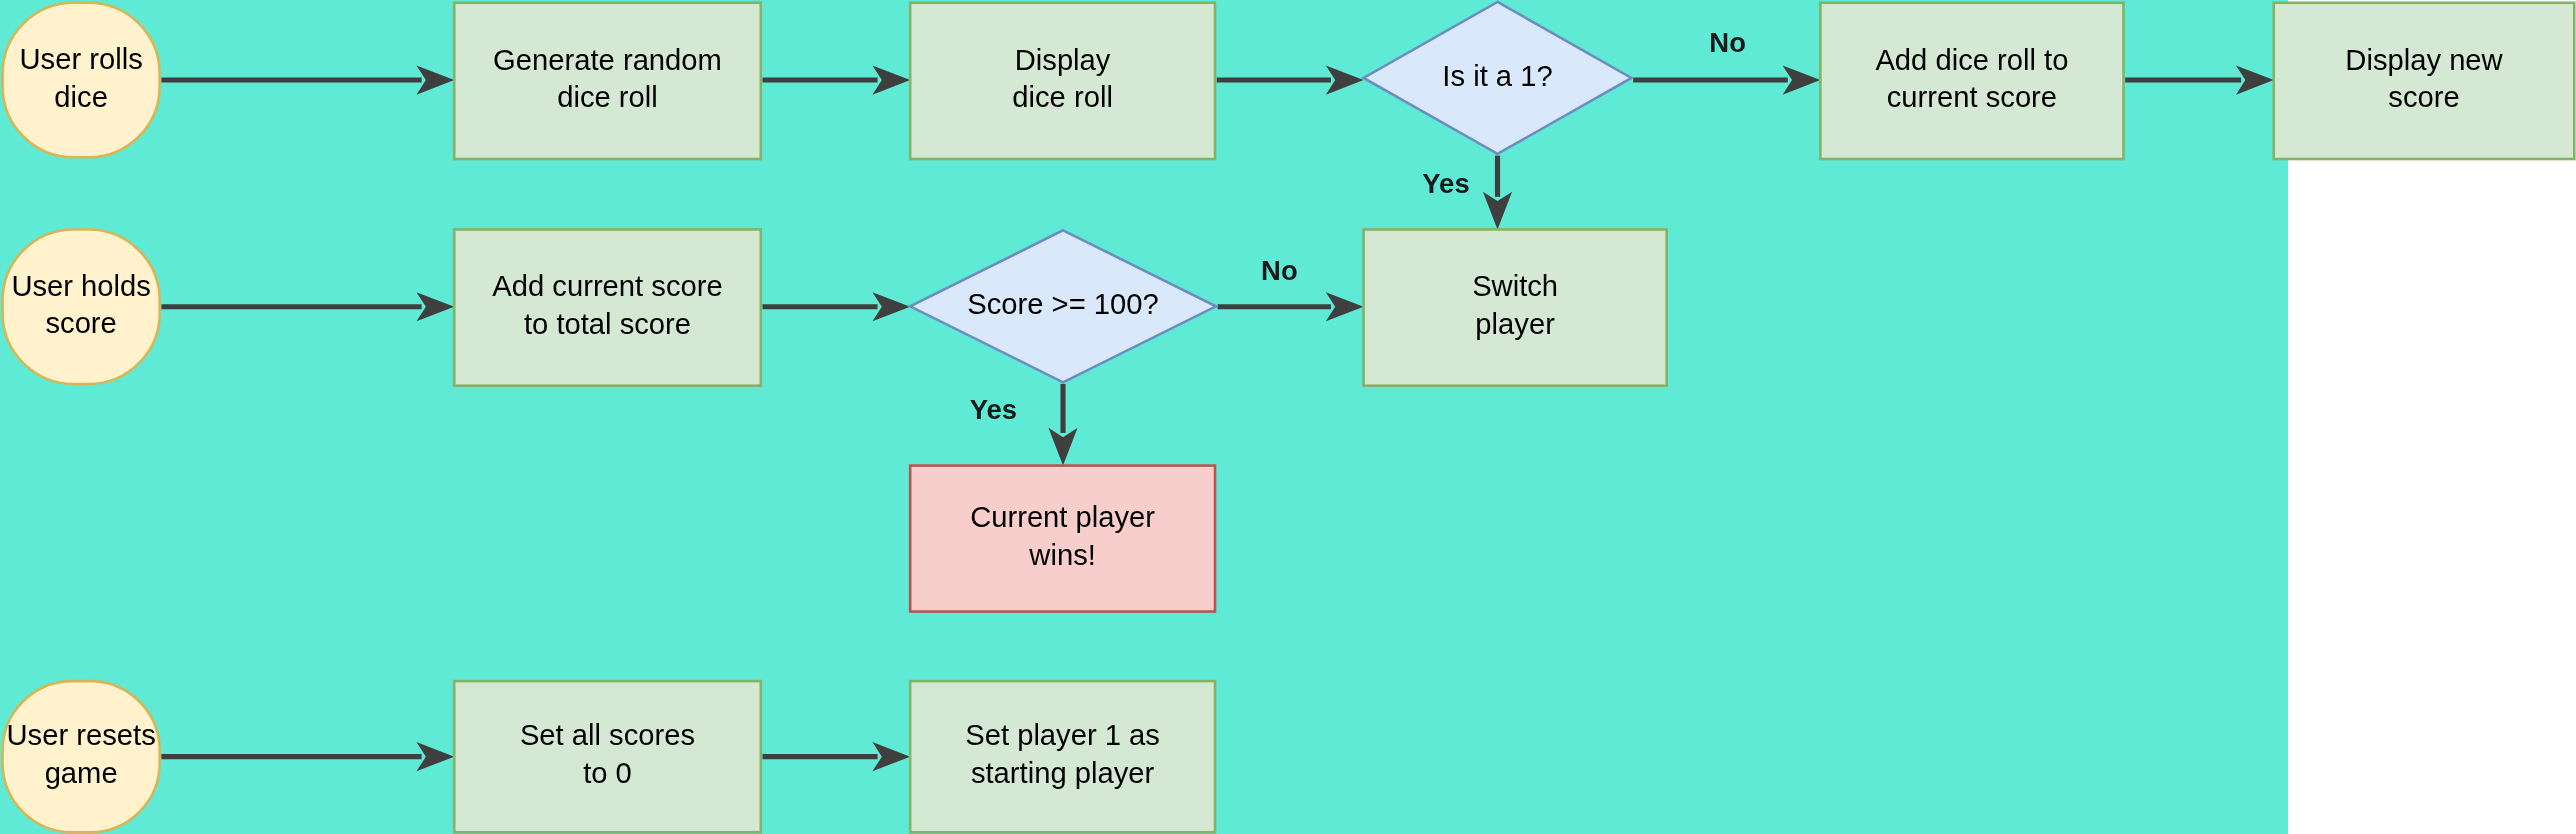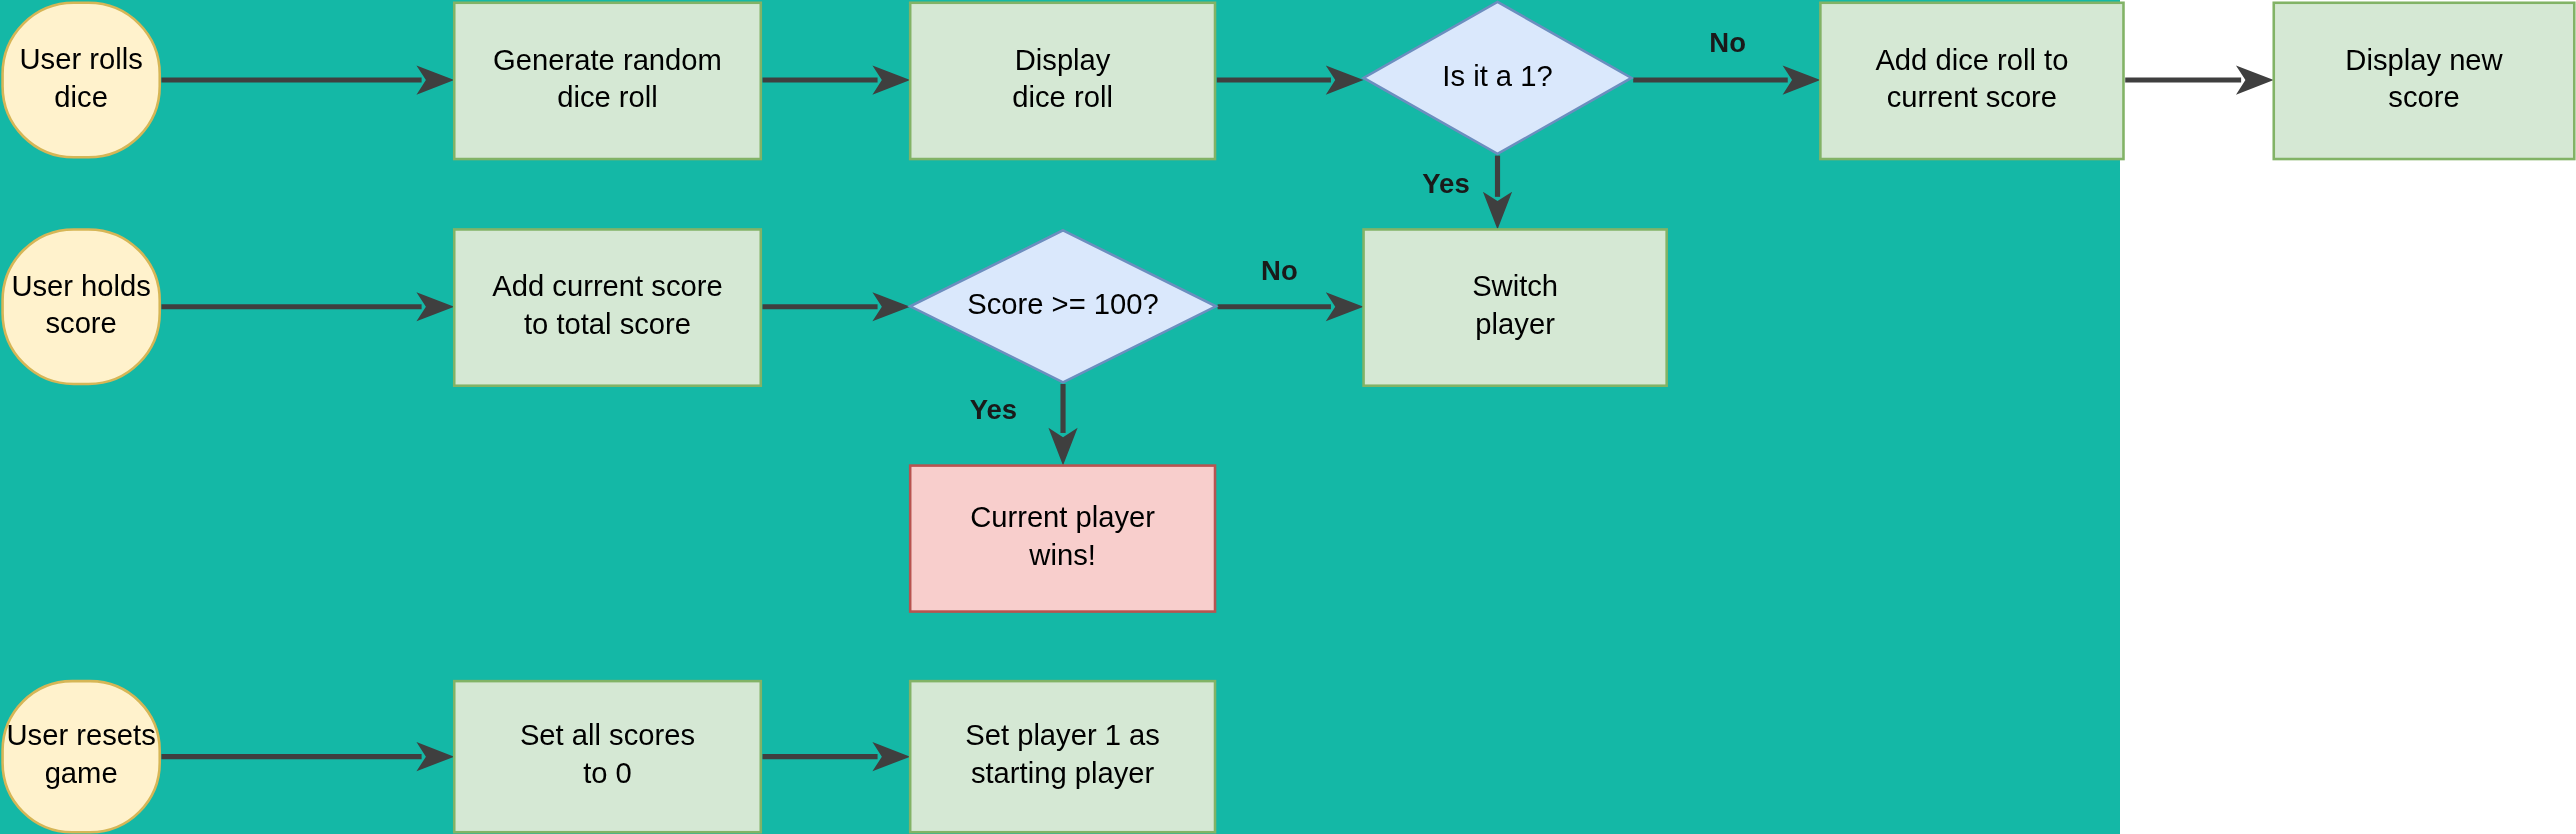--- a/index.html
+++ b/index.html
@@ -8,23 +8,23 @@
     background: #ffffff;
   }
   body {
     width: 2576px;
     height: 835px;
     font-family: "Liberation Sans", sans-serif;
     overflow: hidden;
   }
   #diagram-root {
     position: relative;
-    width: 2120px;
+    width: 2288px;
     height: 835px;
-    background: #14b8a6;
+    background: #5eead4;
   }
   svg#flowchart-canvas {
     position: absolute;
     left: 0;
     top: 0;
     width: 2576px;
     height: 835px;
     display: block;
   }
   .node-shape {

